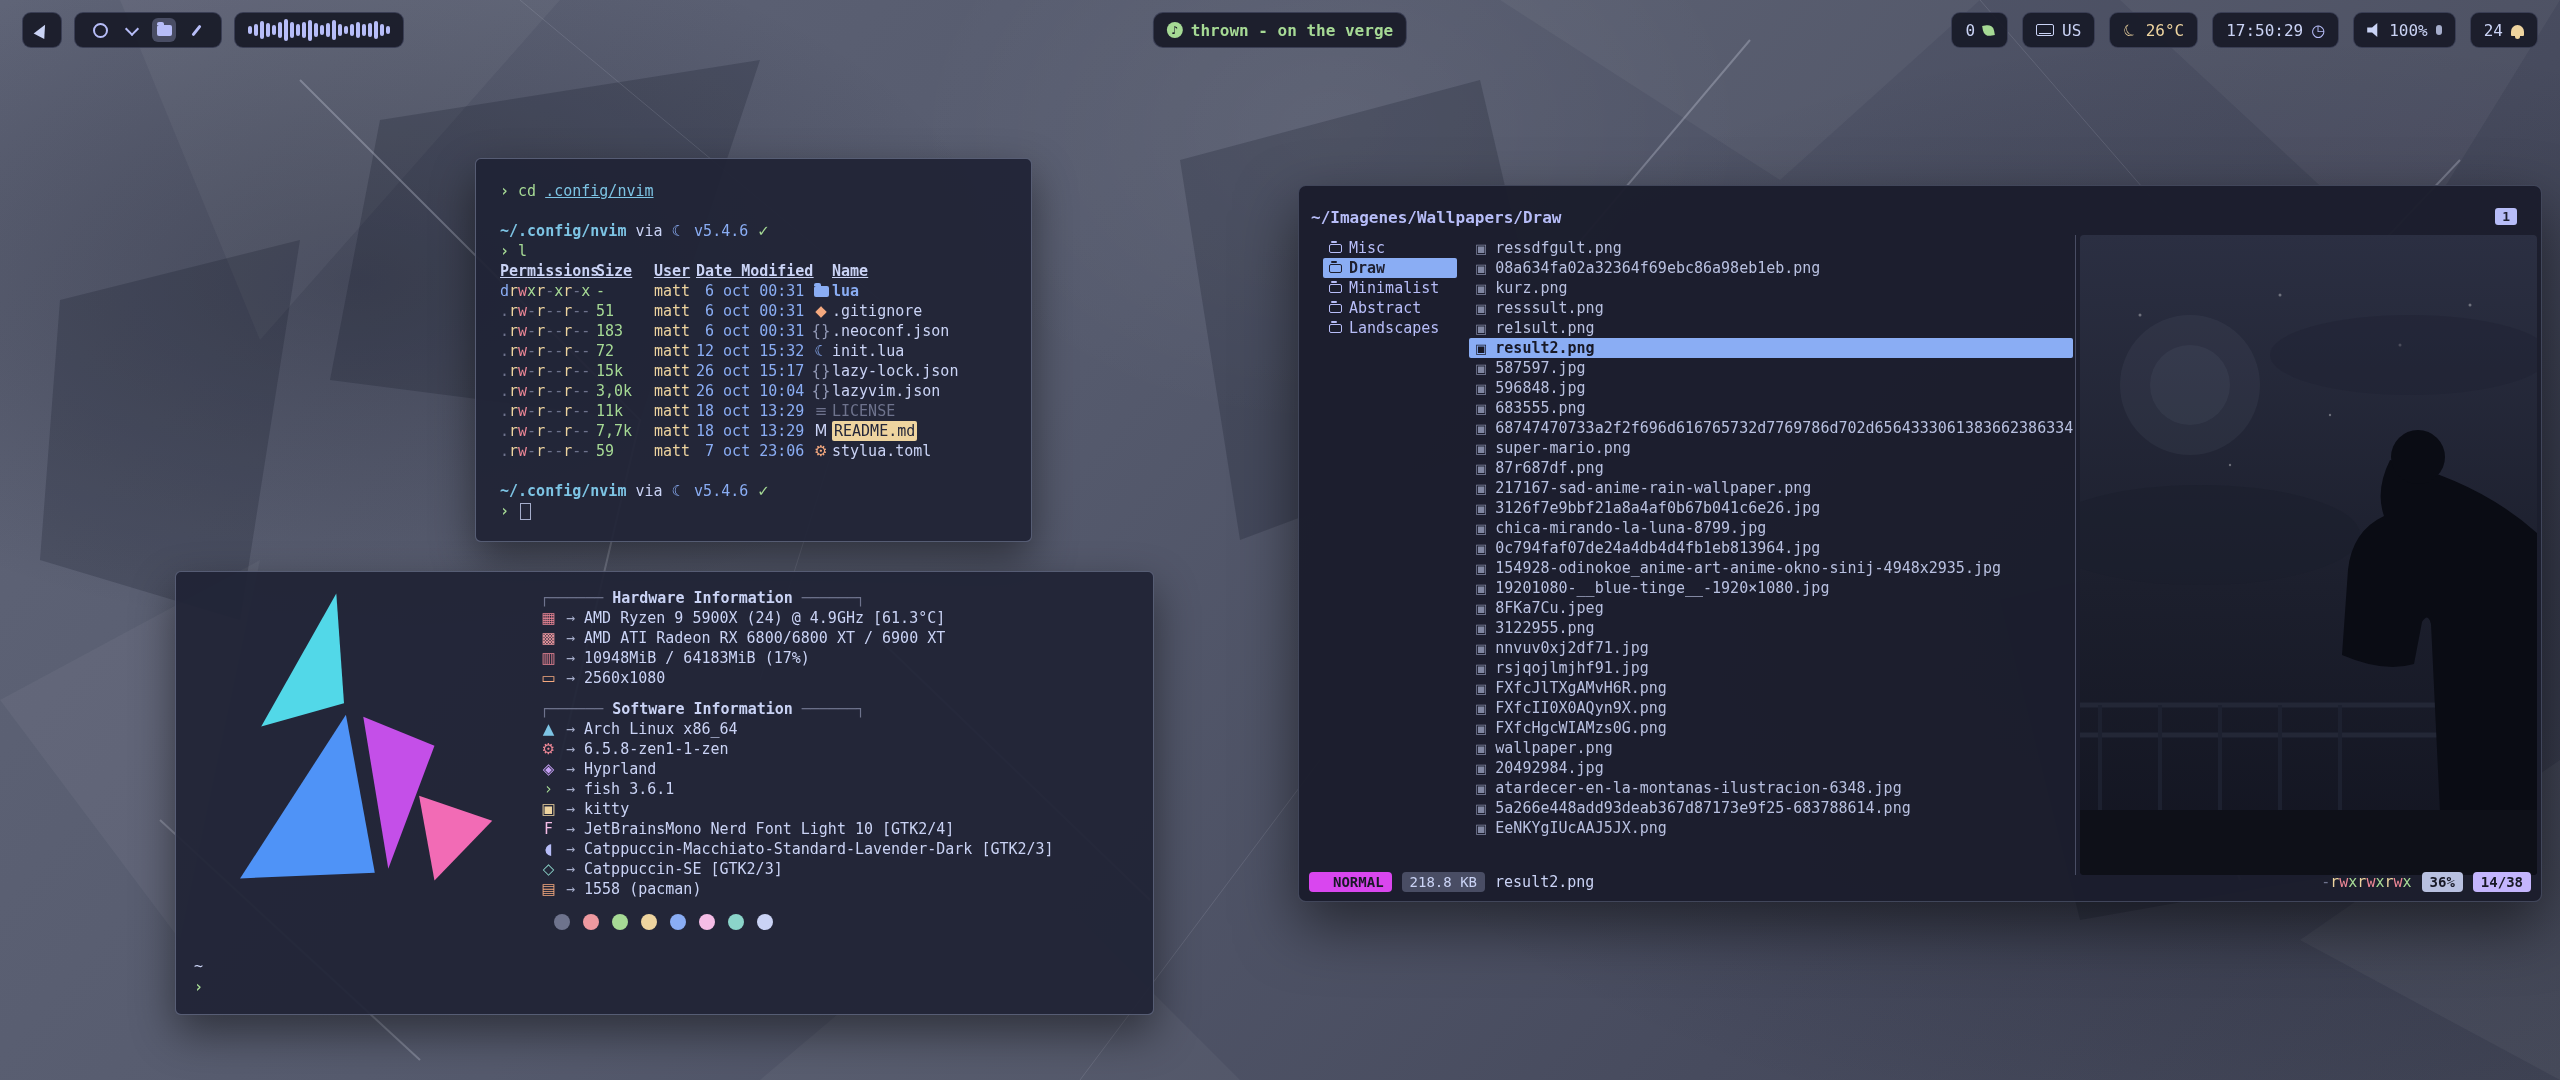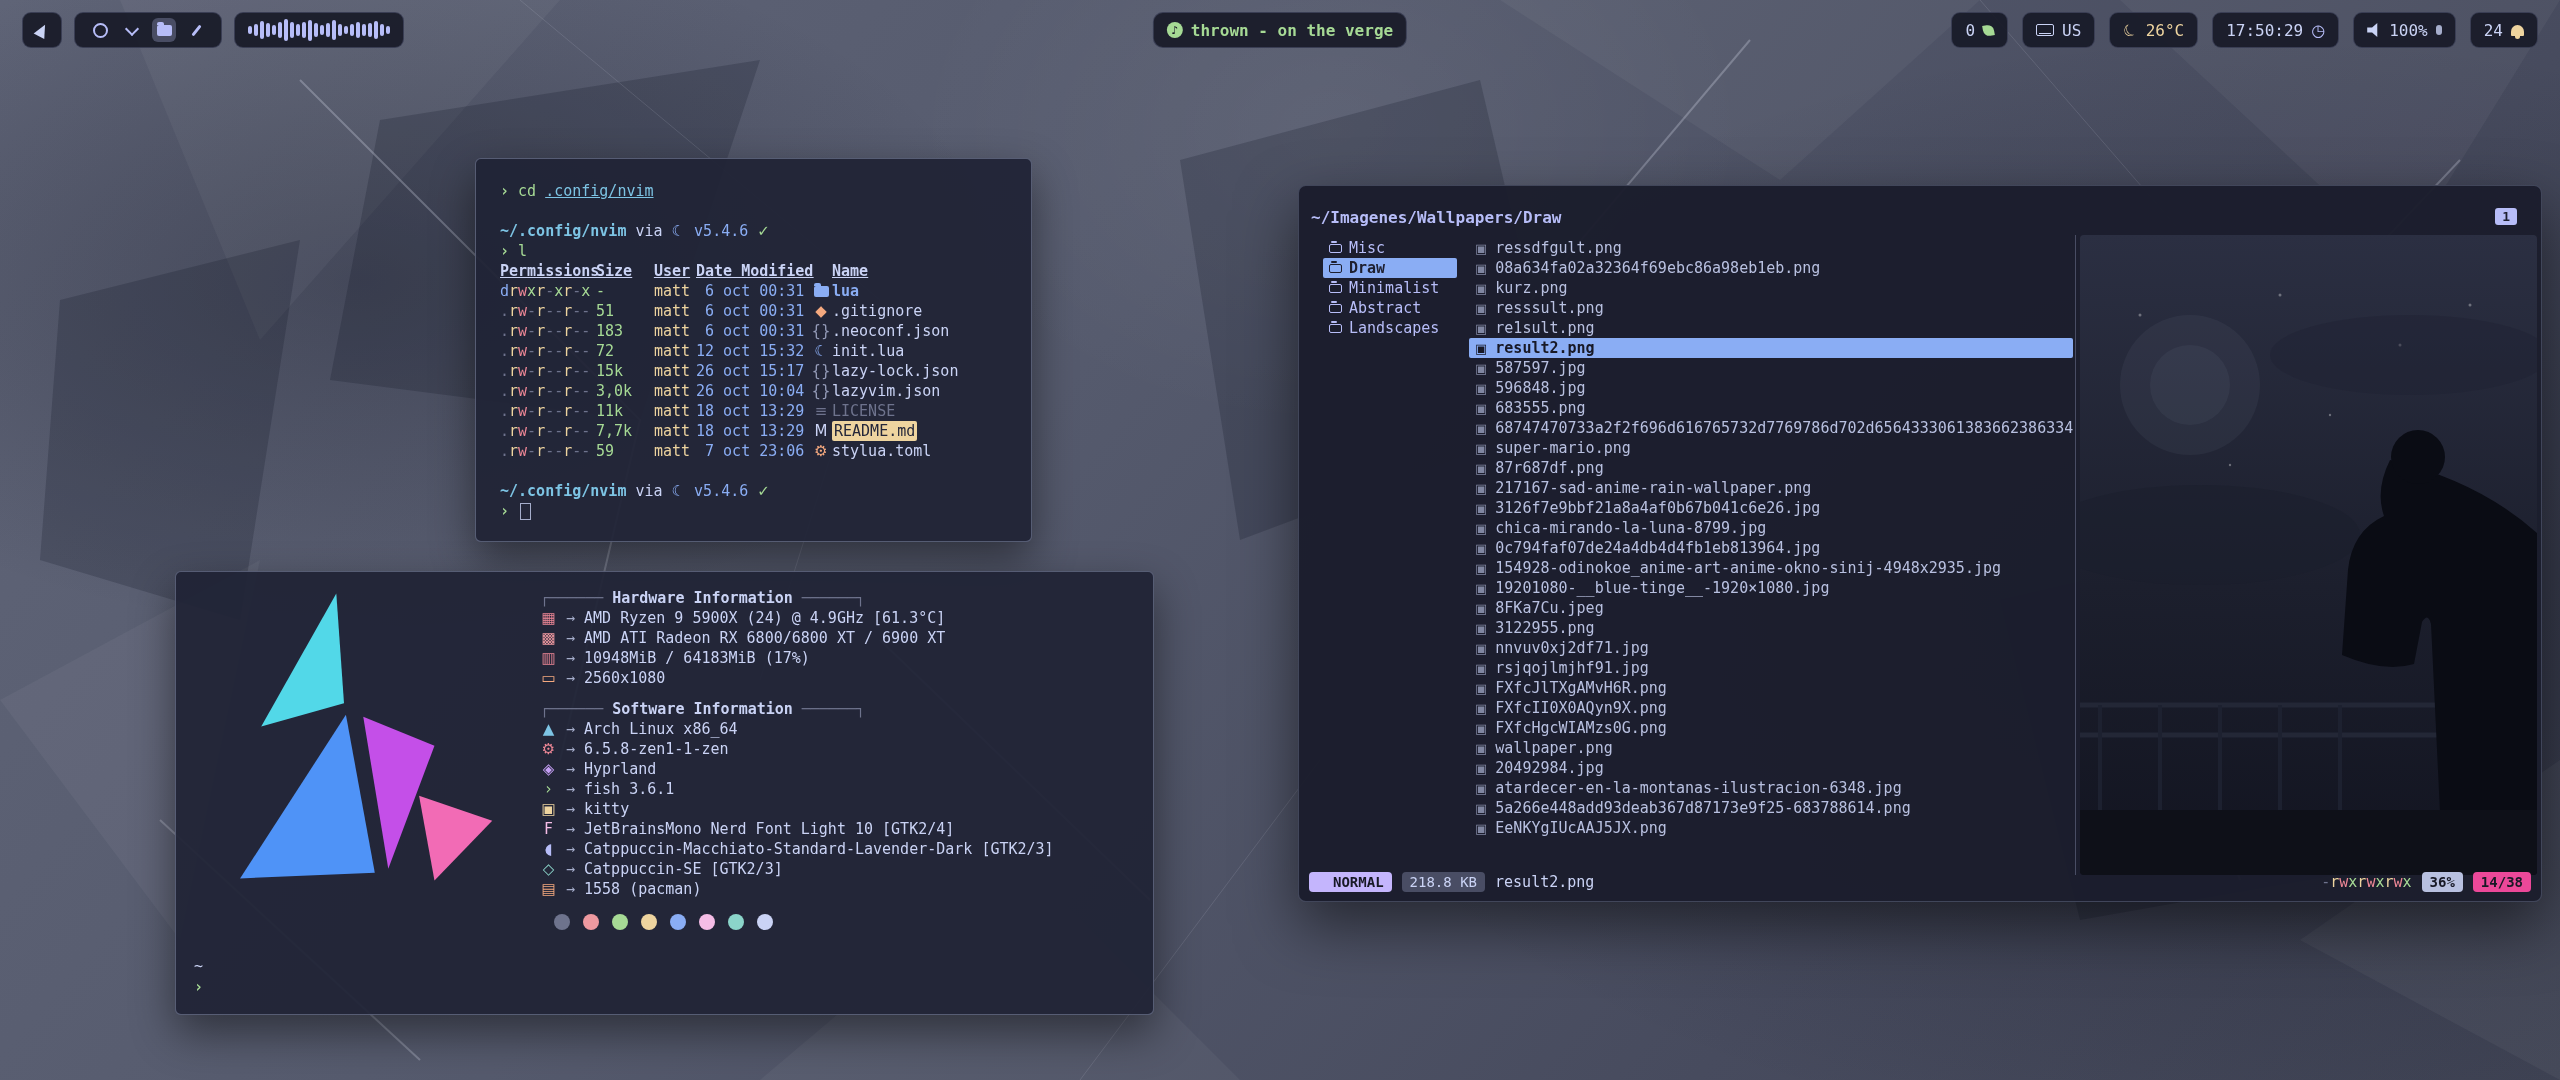--- a/index.html
+++ b/index.html
@@ -113,24 +113,24 @@
     color:#b8c0e0;white-space:nowrap;overflow:hidden;}
   .fm-row .img-ic{color:#8087a2;font-size:13px;flex:none;font-family:"DejaVu Sans",sans-serif;}
   .fm-row.sel{background:#8aadf4;color:#181926;font-weight:bold;border-radius:2px;}
   .fm-row.sel .img-ic{color:#181926;}
   .fm-divider{position:absolute;left:776px;top:49px;width:1px;height:640px;background:#494d64;}
   .fm-preview{position:absolute;left:781px;top:49px;width:457px;height:640px;
     overflow:hidden;border-radius:4px;}
   .fm-status{position:absolute;left:10px;right:10px;bottom:6px;height:26px;
     display:flex;align-items:center;gap:10px;}
   .badge{padding:2px 8px;border-radius:4px;font-size:14px;}
-  .badge.mode{background:#c4b5fd;color:#181926;font-weight:bold;padding-left:24px;}
+  .badge.mode{background:#d946ef;color:#181926;font-weight:bold;padding-left:24px;}
   .badge.size{background:#494d64;color:#cad3f5;}
   .badge.pct{background:#b8c0e0;color:#181926;font-weight:bold;}
-  .badge.pos{background:#ec4899;color:#181926;font-weight:bold;}
+  .badge.pos{background:#c4b5fd;color:#181926;font-weight:bold;}
   .st-spacer{flex:1;}
   
   .notif{position:absolute;left:2077px;top:971px;width:464px;height:90px;box-sizing:border-box;
     background:rgba(24,26,40,0.96);border:1px solid #45495e;border-radius:10px;
     padding:13px 18px;box-shadow:0 10px 30px rgba(0,0,0,0.45);}
   .notif-title{font-size:15px;color:#a5adcb;margin-bottom:6px;}
   .notif-body{font-size:14px;line-height:19px;color:#8f97b3;word-break:break-all;}
 </style>
 </head>
 <body>

